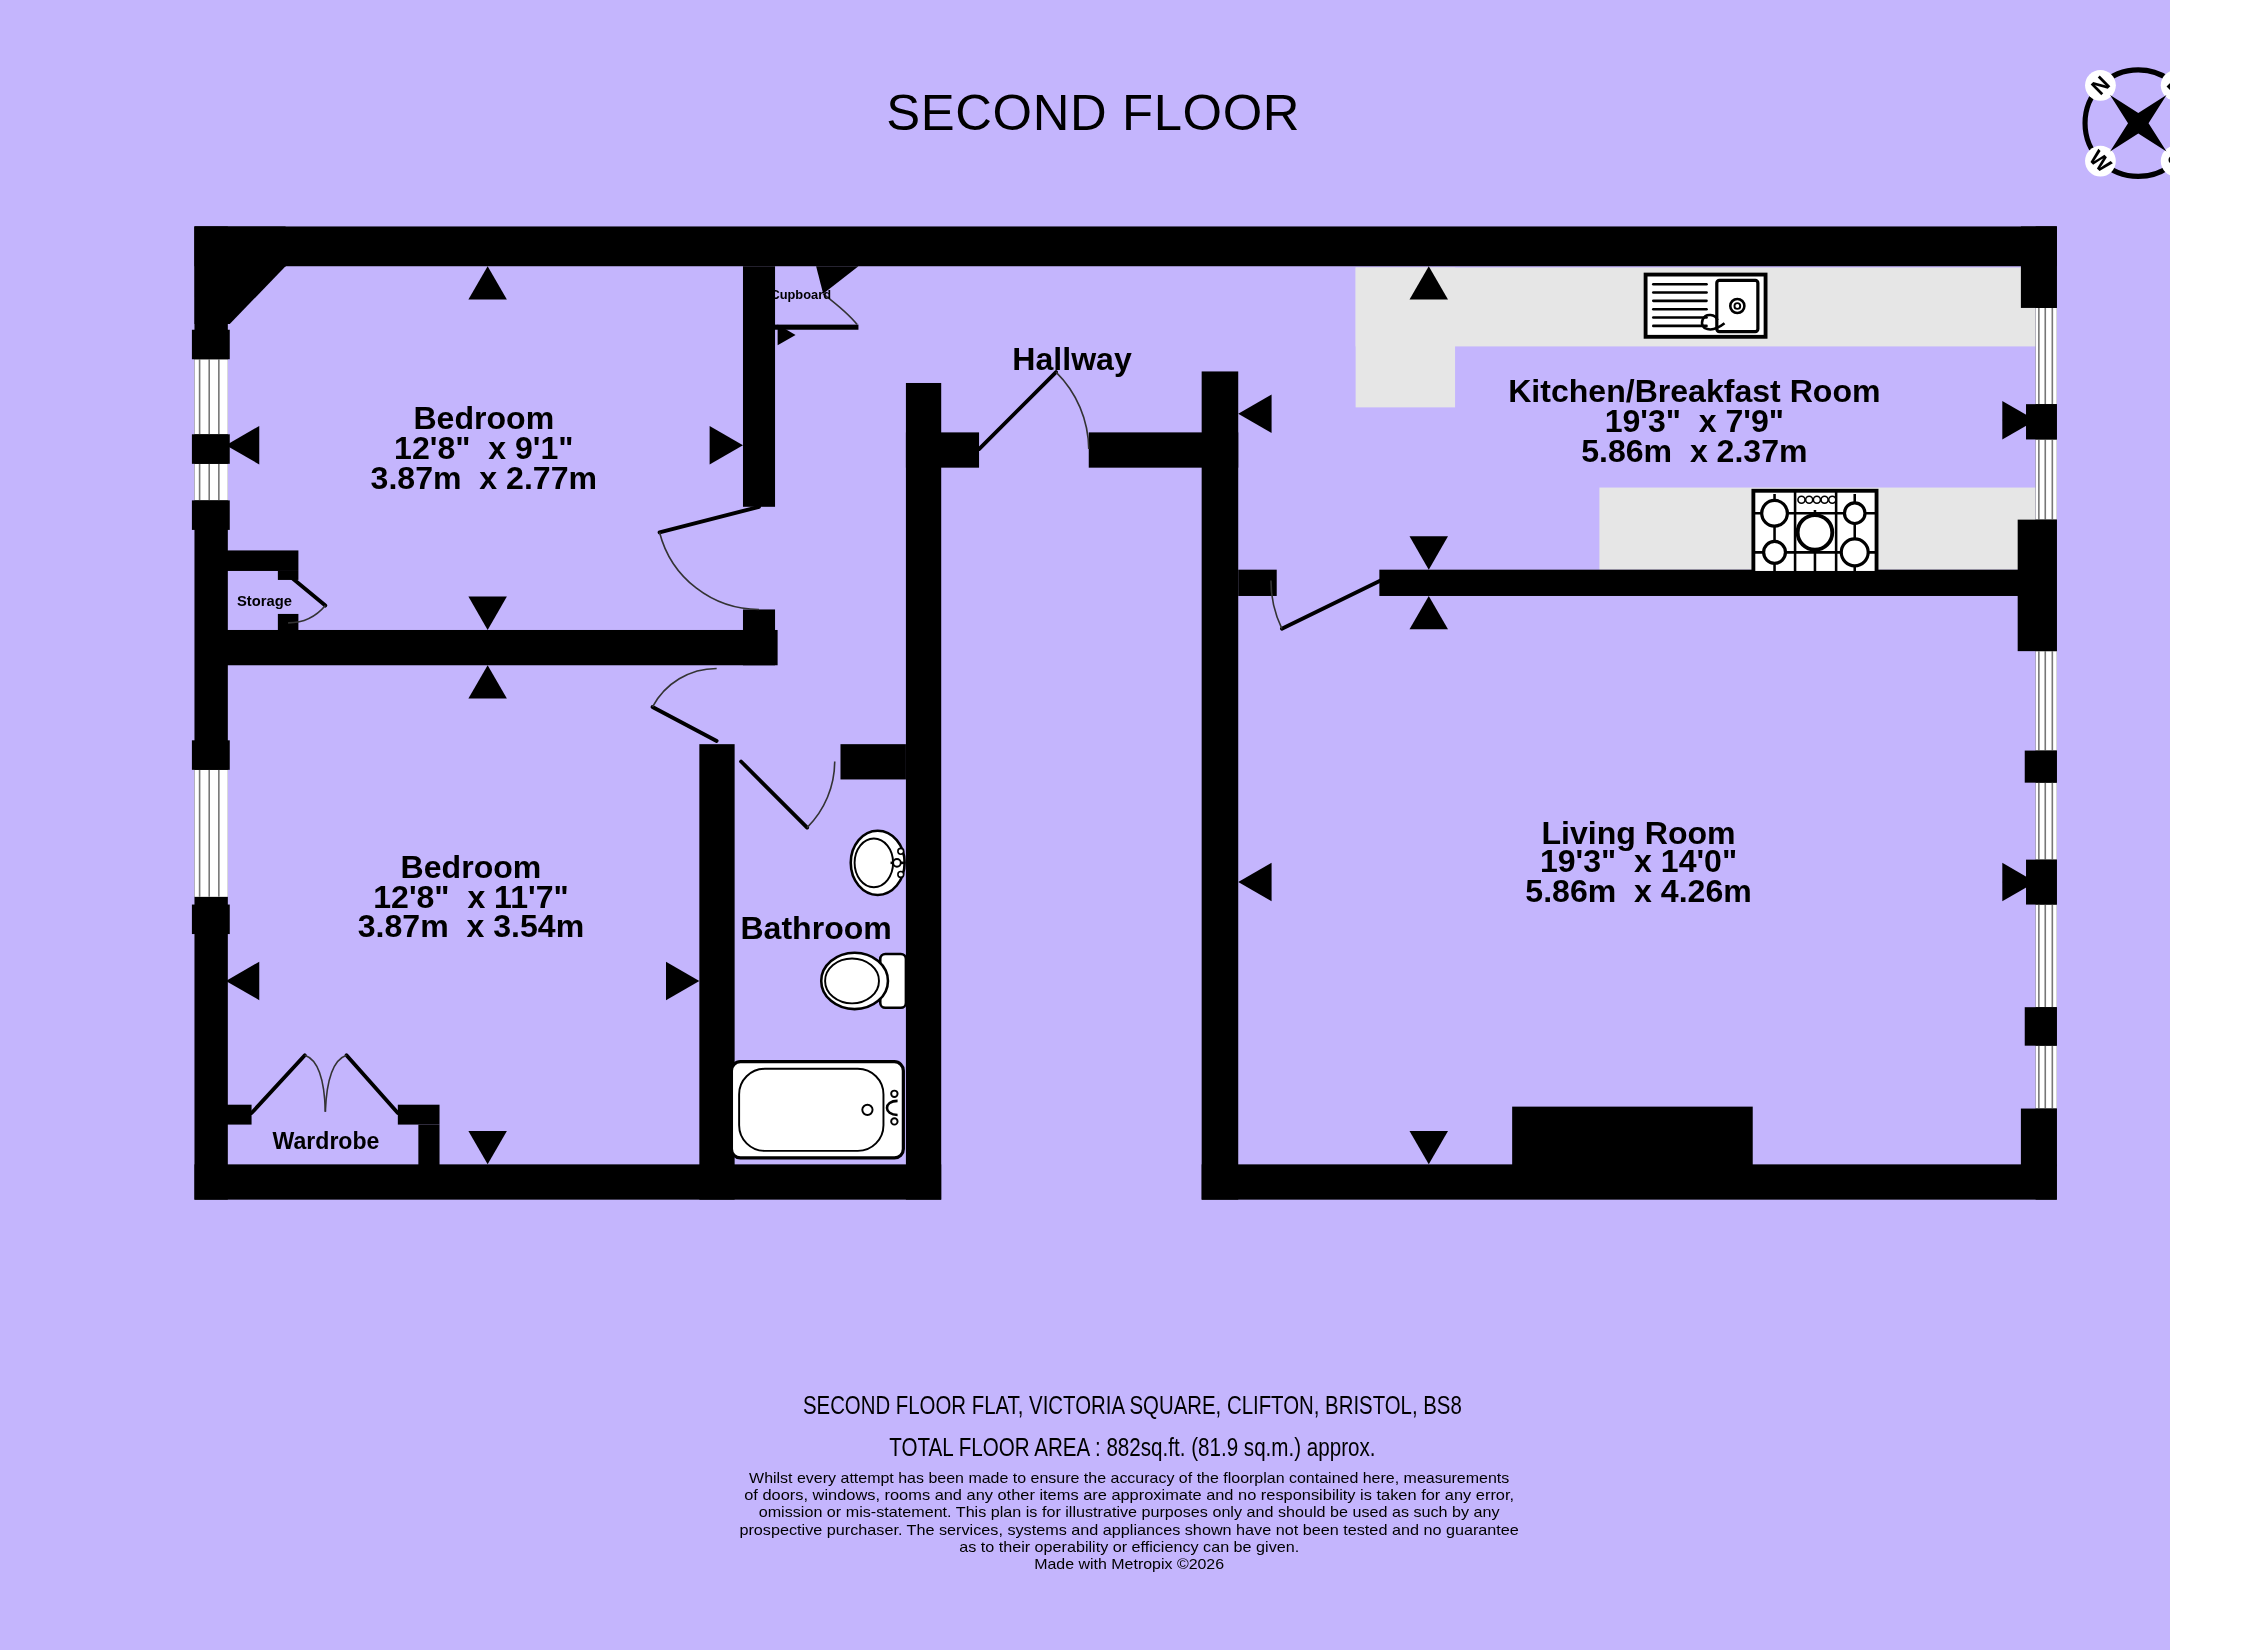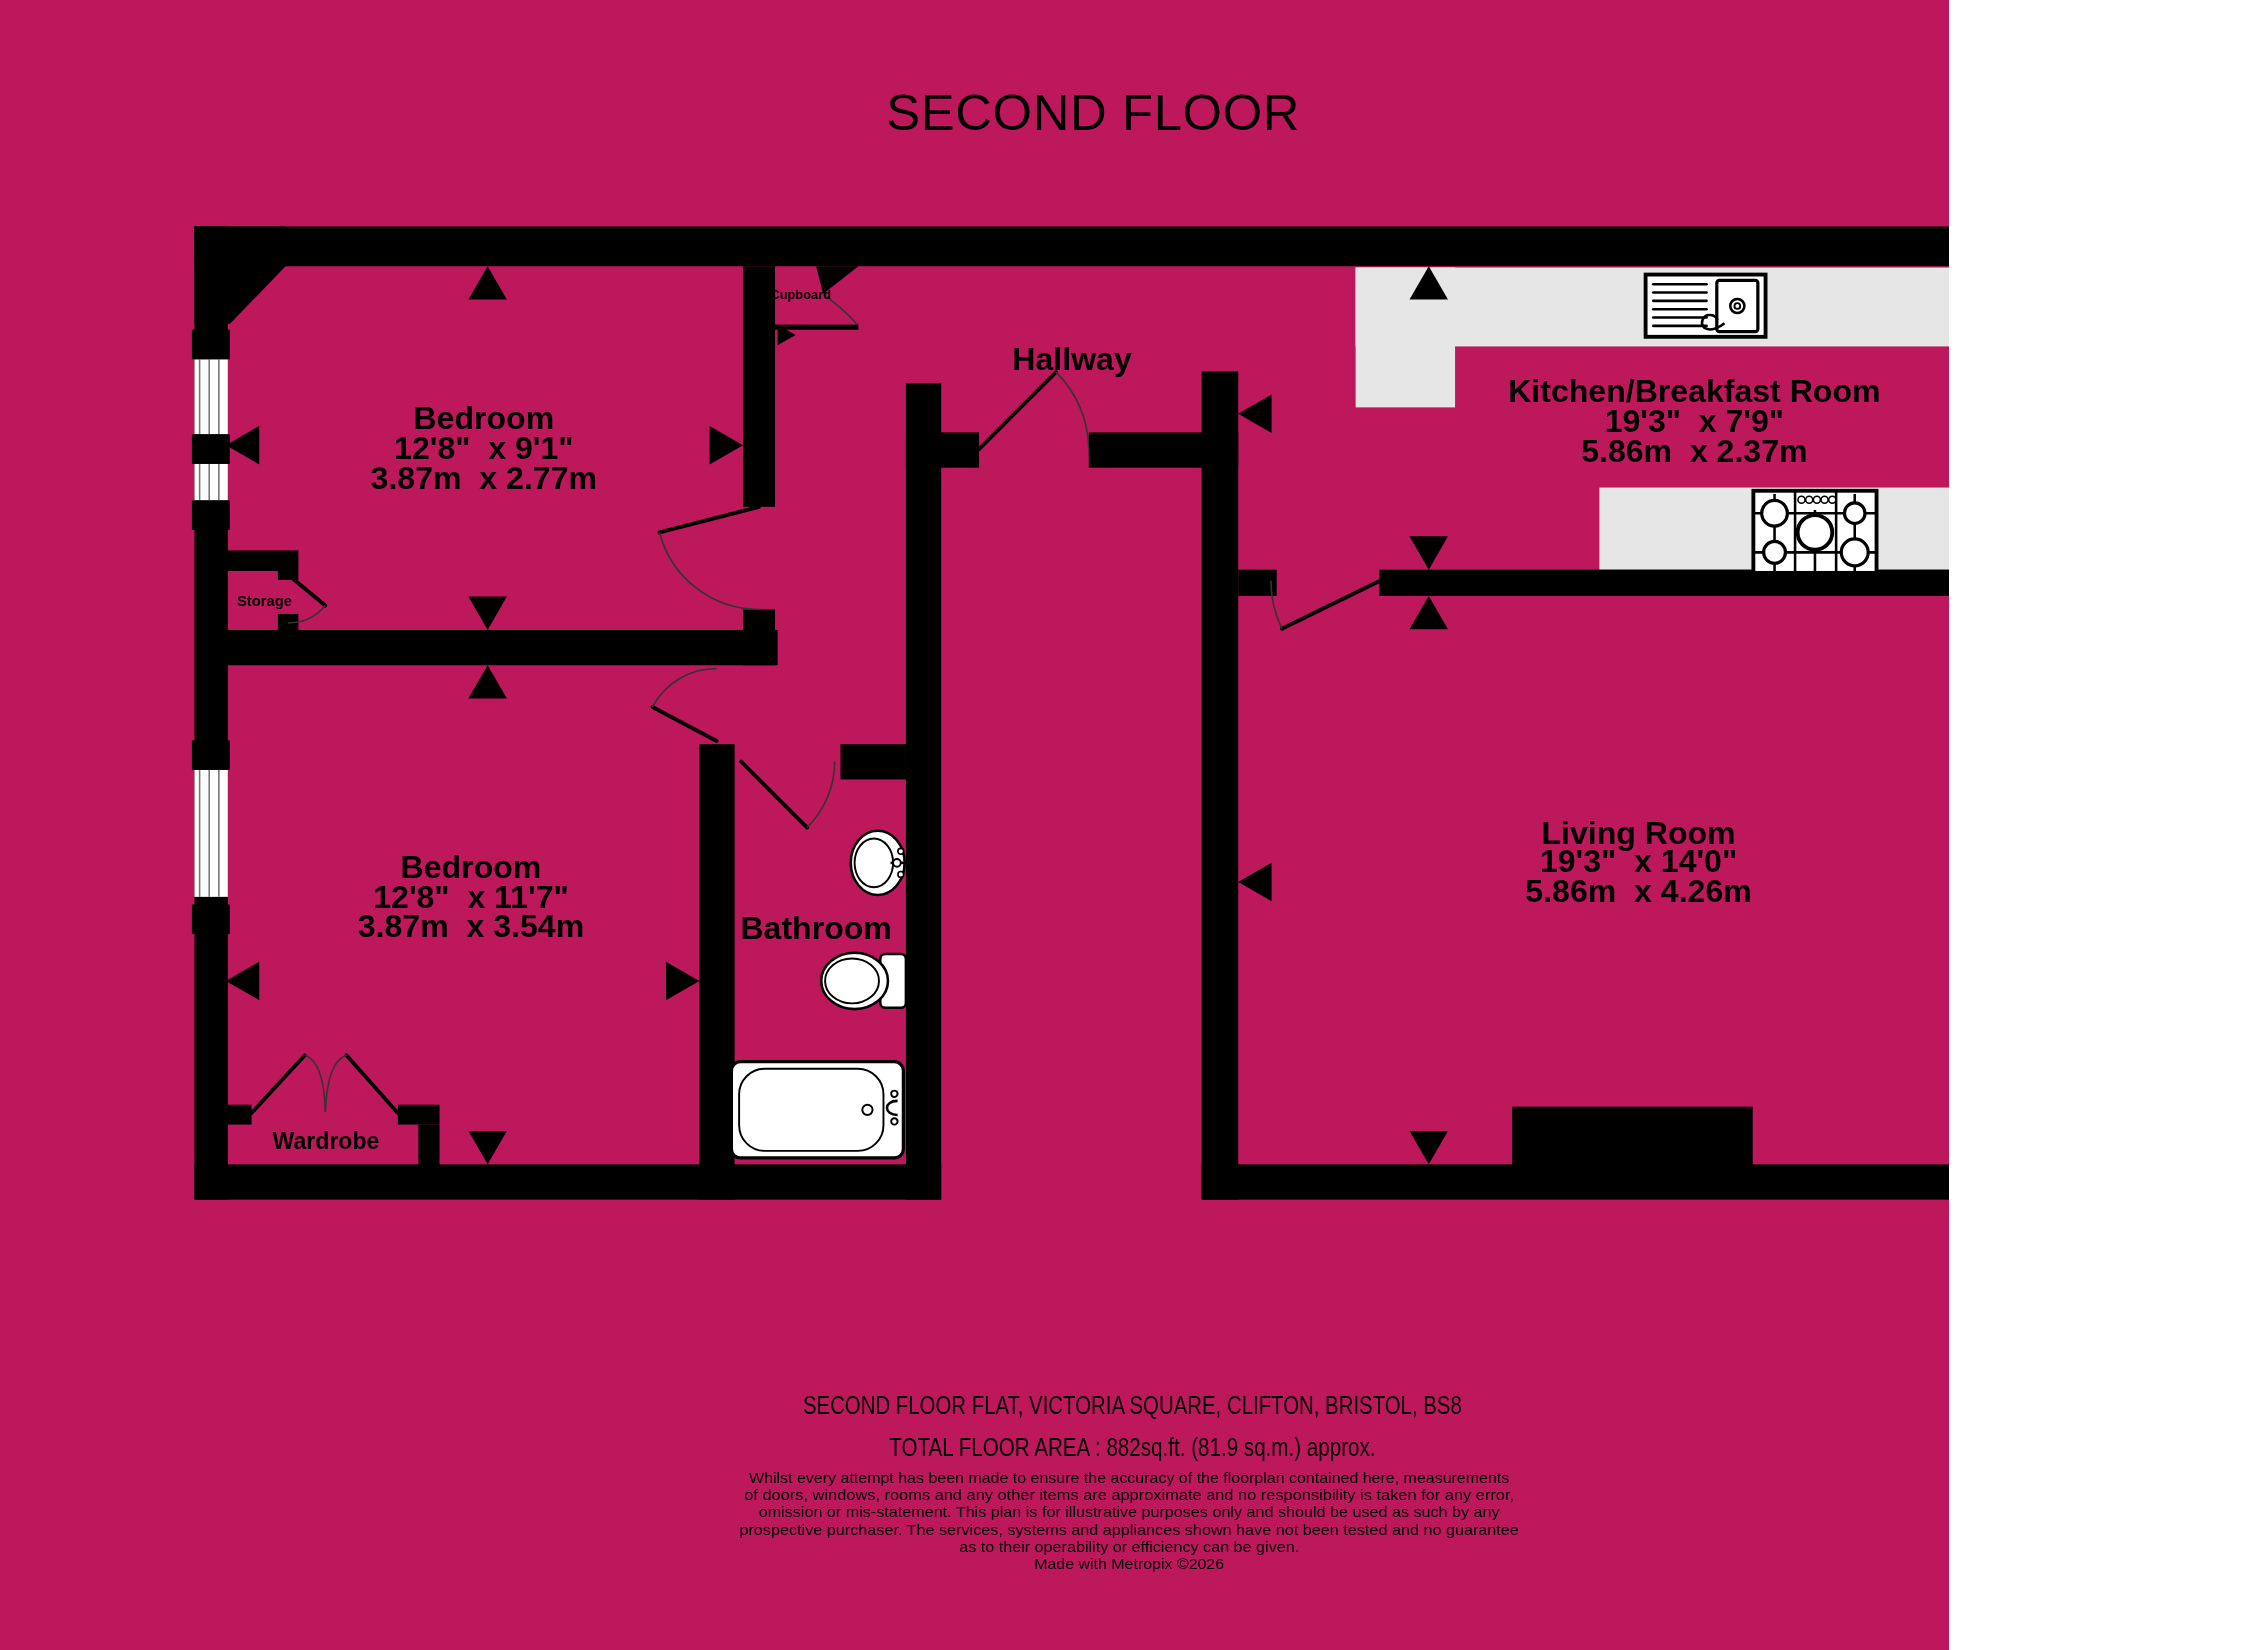--- a/index.html
+++ b/index.html
@@ -1,16 +1,16 @@
 <!DOCTYPE html>
 <html style="font-size:10.3px"><head>
 <meta charset="utf-8">
 <style>
   html,body{margin:0;padding:0;background:#fff;}
-  .page{position:relative;width:1949px;height:1650px;background:#be185d;overflow:hidden;
+  .page{position:relative;width:2170px;height:1650px;background:#c4b5fd;overflow:hidden;
         font-family:"Liberation Sans",sans-serif;}
   svg{position:absolute;left:0;top:0;}
   svg text{white-space:pre;fill:#000;font-family:"Liberation Sans",sans-serif;}
   .wall{fill:#000;stroke:none;}
   .counter{fill:#e6e6e6;stroke:none;}
   .winpane{fill:#fff;stroke:none;}
   .winline{stroke:#777;stroke-width:2.5;}
   .doorleaf{stroke:#000;stroke-width:6;fill:none;stroke-linecap:round;}
   .doorarc{stroke:#333;stroke-width:2.5;fill:none;}
   .arrow{fill:#000;stroke:none;}

